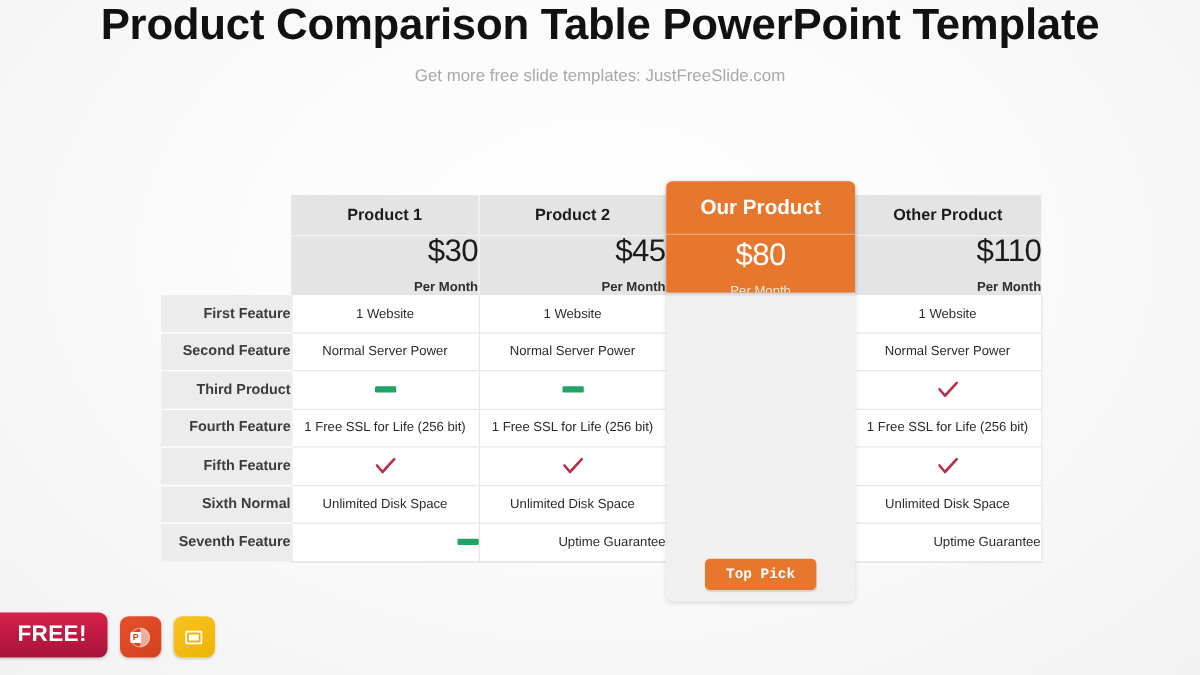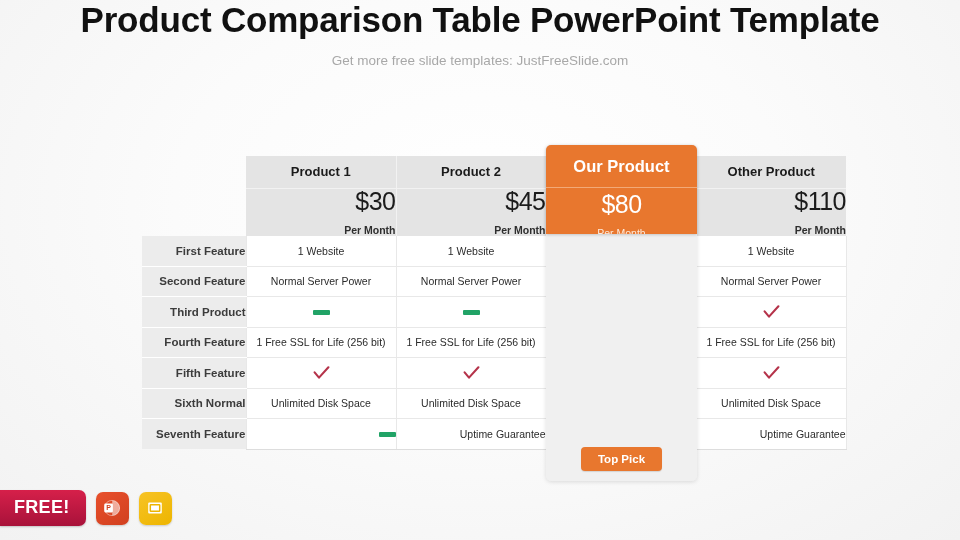--- a/index.html
+++ b/index.html
@@ -32,21 +32,21 @@
     text-align: center;
     font-size: 13.5px;
     color: #a8a8a8;
     margin-top: 13px;
     font-weight: normal;
   }
 
   
   #pricing-table-wrap {
     position: absolute;
-    left: 142px;
+    left: 129px;
     top: 156px;
     width: 704px;
   }
 
   table.pricing {
     border-collapse: collapse;
     width: 704px;
     table-layout: fixed;
   }
 
@@ -219,31 +219,31 @@
 
   #top-pick-button {
     background: #e8772e;
     color: #ffffff;
     font-size: 11.5px;
     font-weight: bold;
     border: none;
     border-radius: 4px;
     padding: 6px 17px;
     cursor: pointer;
-    font-family: Liberation Sans, sans-serif;
+    font-family: Liberation Mono, monospace;
     box-shadow: 0 1px 1px rgba(0,0,0,0.12);
   }
 
   
   #badge-bar {
     position: absolute;
     left: 0px;
     bottom: 14px;
     display: flex;
-    align-items: center;
+    align-items: flex-end;
     gap: 10px;
   }
 
   #free-badge {
     background: linear-gradient(180deg, #d6204a 0%, #a8123a 100%);
     color: #ffffff;
     font-size: 18px;
     font-weight: bold;
     padding: 7px 16px 8px 14px;
     border-radius: 0 7px 7px 0;

